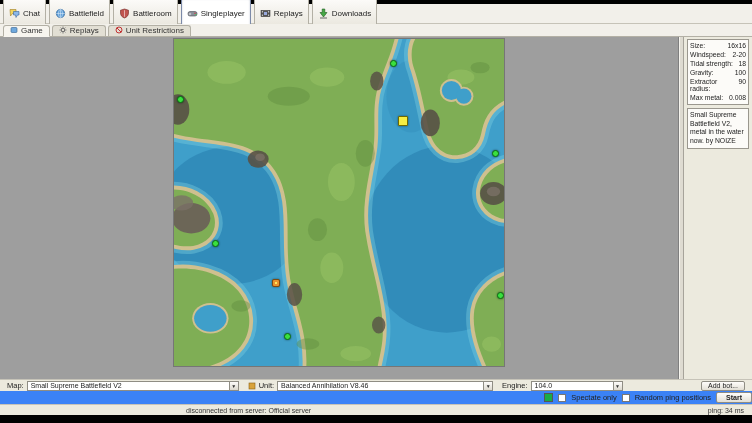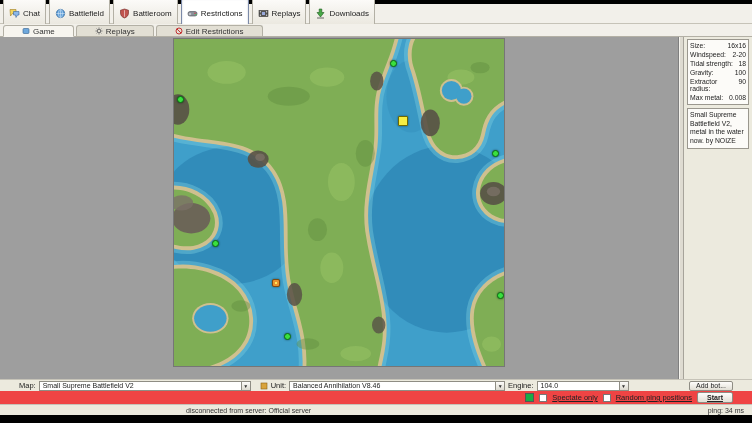--- a/index.html
+++ b/index.html
@@ -16,21 +16,21 @@
     background:#f2f0ea;border-bottom:1px solid #c6c3b8;}
   .tool-btn{display:inline-flex;align-items:center;gap:3px;height:16px;padding:16px 5px;
     font-size:8px;color:#222;background:linear-gradient(#fdfcfa,#e7e4da);
     border:1px solid #b3b0a5;border-radius:2px;}
   .tool-btn.active{background:#ffffff;border:1px solid #7c8aa8;
     box-shadow:inset 0 1px 2px rgba(60,80,120,.35);}
   .tool-btn svg{display:block;}
   
   .subtabs{height:13px;display:flex;align-items:flex-end;gap:2px;padding:0 3px;
     background:#f2f0ea;border-bottom:1px solid #b3b0a5;}
-  .subtab{display:inline-flex;align-items:center;gap:3px;height:11px;padding:0 18px;
+  .subtab{display:inline-flex;align-items:flex-start;gap:3px;height:11px;padding:0 6px;
     font-size:8px;color:#333;background:#e2dfd4;border:1px solid #b3b0a5;border-bottom:none;
     border-radius:3px 3px 0 0;}
   .subtab.active{background:#f7f5ef;height:12px;position:relative;top:1px;
     border-bottom:1px solid #f7f5ef;}
   
   .content{flex:1;display:flex;min-height:0;}
   .main-area{flex:1;position:relative;background:#9e9e9e;border-right:1px solid #7f7f7f;}
   .map-preview{position:absolute;top:2px;left:50%;transform:translateX(-50%);
     width:330px;height:327px;overflow:hidden;background:#3f9fca;box-shadow:0 0 0 1px rgba(0,0,0,.25);}
   .map-preview svg{display:block;width:100%;height:100%;}
@@ -45,35 +45,35 @@
   .splitter{width:5px;background:#dedbd1;border-left:1px solid #f6f4ee;border-right:1px solid #a6a39a;}
   .right-panel{width:68px;background:#eceade;padding:2px 3px;display:flex;flex-direction:column;
     font-size:6.8px;color:#222;}
   .info-box{background:#fcfbf8;border:1px solid #9a978e;padding:2px 2px;display:flex;
     flex-direction:column;gap:1.5px;}
   .info-row{display:flex;justify-content:space-between;gap:2px;line-height:1.1;}
   .info-row .v{text-align:right;white-space:nowrap;}
   .desc-box{margin-top:3px;background:#fcfbf8;border:1px solid #9a978e;padding:2px;
     line-height:1.3;min-height:38px;}
   
-  .map-row{height:12px;display:flex;align-items:center;gap:3px;padding:0 19px;
+  .map-row{height:12px;display:flex;align-items:center;gap:3px;padding:0 7px;
     background:#eceade;border-top:1px solid #c6c3b8;font-size:7.5px;color:#222;}
   .combo{display:inline-flex;align-items:stretch;height:10px;background:#fff;
     border:1px solid #8f8d84;}
   .combo-val{flex:1;font-size:7px;line-height:8px;padding:0 3px;white-space:nowrap;
     overflow:hidden;}
   .combo-arrow{width:9px;display:flex;align-items:center;justify-content:center;font-size:5px;
     color:#333;background:linear-gradient(#fdfcfa,#dcd9cf);border-left:1px solid #8f8d84;}
   .mini-icon{width:8px;height:8px;display:inline-block;}
   .push{margin-left:auto;}
   .btn{display:inline-flex;align-items:center;justify-content:center;font-size:7px;color:#222;
     background:linear-gradient(#fefdfb,#e2dfd5);border:1px solid #8f8d84;border-radius:2px;}
   .addbot-btn{height:10px;padding:0 6px;}
   .options-row{height:13px;display:flex;align-items:center;justify-content:flex-end;gap:5px;
-    padding:0 19px;background:#ef4444;font-size:7.5px;color:#222;text-decoration:underline;}
+    padding:0 0;background:#3b82f6;font-size:7.5px;color:#222;}
   .color-swatch{width:9px;height:9px;border:1px solid #555;background:#19ad46;}
   .checkbox{width:8px;height:8px;background:#fff;border:1px solid #777;position:relative;}
   .start-btn{width:36px;height:11px;font-weight:bold;}
   
   .status-bar{height:11px;background:#eceade;border-top:1px solid #c6c3b8;position:relative;
     font-size:7px;color:#333;}
   .status-left{position:absolute;left:186px;top:1.5px;}
   .status-right{position:absolute;right:8px;top:1.5px;}
 </style>
 </head>
@@ -113,21 +113,21 @@
     </div>
     <div class="tool-btn active">
       <span>
           <svg width="11" height="11" viewBox="0 0 11 11">
             <rect x="1" y="3.5" width="9" height="4.5" rx="2" fill="#8a8f98" stroke="#4a4e55" stroke-width="0.6"></rect>
             <path d="M3 4.8v2.4M1.8 6h2.4" stroke="#e8eaee" stroke-width="0.7"></path>
             <circle cx="8" cy="5.2" r="0.7" fill="#d23b3b"></circle>
             <circle cx="9" cy="6.6" r="0.7" fill="#3bd24d"></circle>
           </svg>
         </span>
-      <span>Restrictions</span>
+      <span>Singleplayer</span>
     </div>
     <div class="tool-btn">
       <span>
           <svg width="11" height="11" viewBox="0 0 11 11">
             <rect x="1" y="2.5" width="9" height="6" fill="#555" stroke="#222" stroke-width="0.5"></rect>
             <rect x="1.8" y="3.2" width="1.2" height="1.2" fill="#ddd"></rect>
             <rect x="1.8" y="6.6" width="1.2" height="1.2" fill="#ddd"></rect>
             <rect x="8" y="3.2" width="1.2" height="1.2" fill="#ddd"></rect>
             <rect x="8" y="6.6" width="1.2" height="1.2" fill="#ddd"></rect>
             <rect x="4" y="4" width="3" height="3" fill="#9ad"></rect>
@@ -158,21 +158,21 @@
             <circle cx="4" cy="4" r="1.8" fill="none" stroke="#666" stroke-width="1"></circle>
             <path d="M4 .5v1.2M4 6.3v1.2M.5 4h1.2M6.3 4h1.2M1.6 1.6l.8.8M5.6 5.6l.8.8M6.4 1.6l-.8.8M2.4 5.6l-.8.8" stroke="#666" stroke-width="0.8"></path>
           </svg></span>
       <span>Replays</span>
     </div>
     <div class="subtab">
       <span class="mini-icon"><svg width="8" height="8" viewBox="0 0 8 8">
             <circle cx="4" cy="4" r="3" fill="none" stroke="#c23333" stroke-width="1"></circle>
             <path d="M1.9 1.9L6.1 6.1" stroke="#c23333" stroke-width="1"></path>
           </svg></span>
-      <span>Edit Restrictions</span>
+      <span>Unit Restrictions</span>
     </div>
   </div>
 
   <div class="content">
     <div class="main-area">
       <div class="map-preview">
         <svg viewBox="0 0 345 343" preserveAspectRatio="none">
 
           <g>
             <rect width="345" height="343" fill="#3f9fca"></rect>
@@ -301,21 +301,21 @@
       <span class="combo-arrow">▼</span>
     </div>
     <span class="mini-icon" style="margin-left:6px"><svg width="8" height="8" viewBox="0 0 8 8">
           <rect x="1" y="1" width="6" height="6" fill="#d9a33b" stroke="#8a6215" stroke-width="0.6"></rect>
         </svg></span>
     <span>Unit:</span>
     <div class="combo" style="width:216px">
       <span class="combo-val">Balanced Annihilation V8.46</span>
       <span class="combo-arrow">▼</span>
     </div>
-    <span style="">Engine:</span>
+    <span style="margin-left:6px">Engine:</span>
     <div class="combo" style="width:92px">
       <span class="combo-val">104.0</span>
       <span class="combo-arrow">▼</span>
     </div>
     <button class="btn addbot-btn push">Add bot...</button>
   </div>
 
   <div class="options-row">
     <span class="color-swatch"></span>
     <span class="checkbox"></span>

